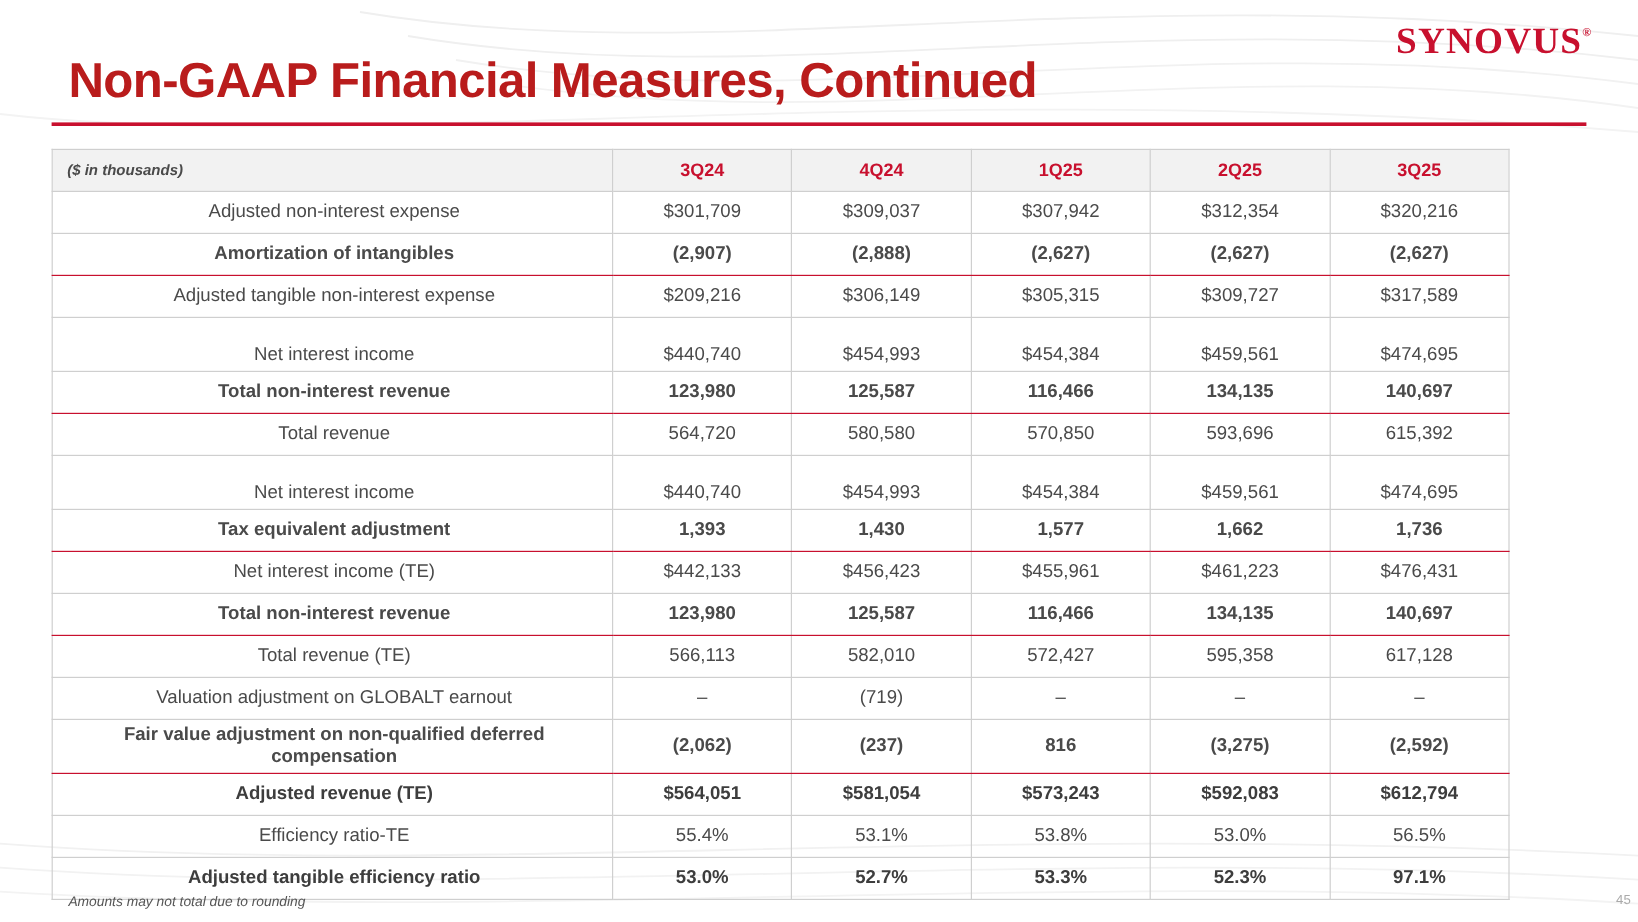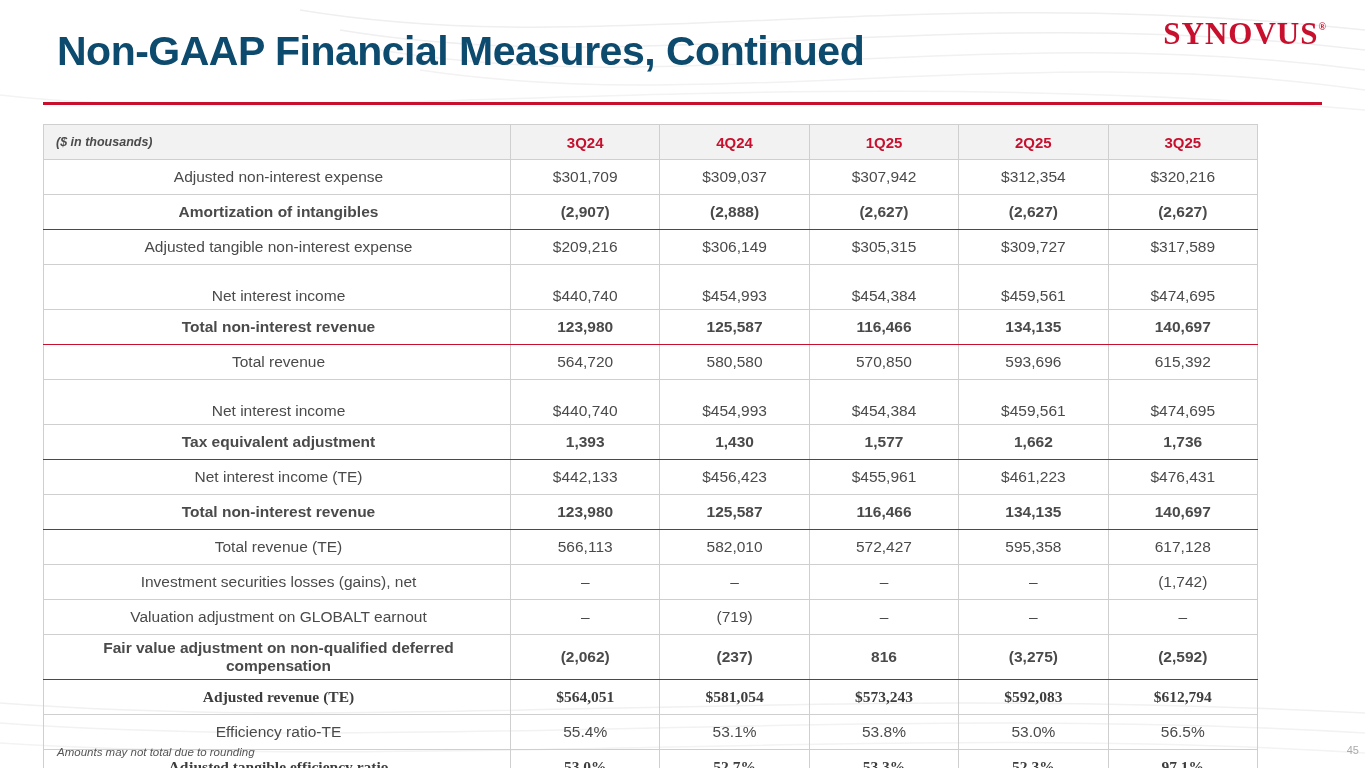--- a/index.html
+++ b/index.html
@@ -28,24 +28,24 @@
     font-weight: bold;
     font-size: 31px;
     letter-spacing: 1px;
     color: #C8102E;
   }
   .logo sup { font-size: 10px; vertical-align: 14px; }
 
   .title {
     position: absolute;
     left: 57px;
-    top: 28px;
+    top: 44px;
     font-size: 41px;
     font-weight: bold;
-    color: #0c4a6e;
+    color: #b91c1c;
     letter-spacing: -0.5px;
   }
   .title-rule {
     position: absolute;
     left: 43px;
     top: 102px;
     width: 1279px;
     height: 3px;
     background: #C8102E;
   }
@@ -82,21 +82,21 @@
     font-size: 12.5px;
     color: #4a4a4a;
     padding-left: 12px;
   }
   table.fin td.label { text-align: center; padding-left: 13px; }
   table.fin td.val { text-align: center; }
   table.fin tr { height: 35px; }
   table.fin tr.gap { height: 45px; }
   table.fin tr.gap td { vertical-align: bottom; padding-top: 20px; margin-top: 16px; }
   table.fin tr.rule td { border-bottom: 1.5px solid #C8102E; font-weight: bold; }
-  table.fin tr.bold td { font-weight: bold; color: #3d3d3d; font-family: Liberation Serif, serif; }
+  table.fin tr.bold td { font-weight: bold; color: #3d3d3d; }
 
   .footnote {
     position: absolute;
     left: 57px;
     bottom: 10px;
     font-style: italic;
     font-size: 11.5px;
     color: #555555;
   }
   .page-num {
@@ -233,28 +233,20 @@
         </tr>
         <tr>
           <td class="label">Total revenue (TE)</td>
           <td class="val">566,113</td>
           <td class="val">582,010</td>
           <td class="val">572,427</td>
           <td class="val">595,358</td>
           <td class="val">617,128</td>
         </tr>
         <tr>
-          <td class="label">Investment securities losses (gains), net</td>
-          <td class="val">–</td>
-          <td class="val">–</td>
-          <td class="val">–</td>
-          <td class="val">–</td>
-          <td class="val">(1,742)</td>
-        </tr>
-        <tr>
           <td class="label">Valuation adjustment on GLOBALT earnout</td>
           <td class="val">–</td>
           <td class="val">(719)</td>
           <td class="val">–</td>
           <td class="val">–</td>
           <td class="val">–</td>
         </tr>
         <tr class="rule">
           <td class="label">Fair value adjustment on non-qualified deferred compensation</td>
           <td class="val">(2,062)</td>

